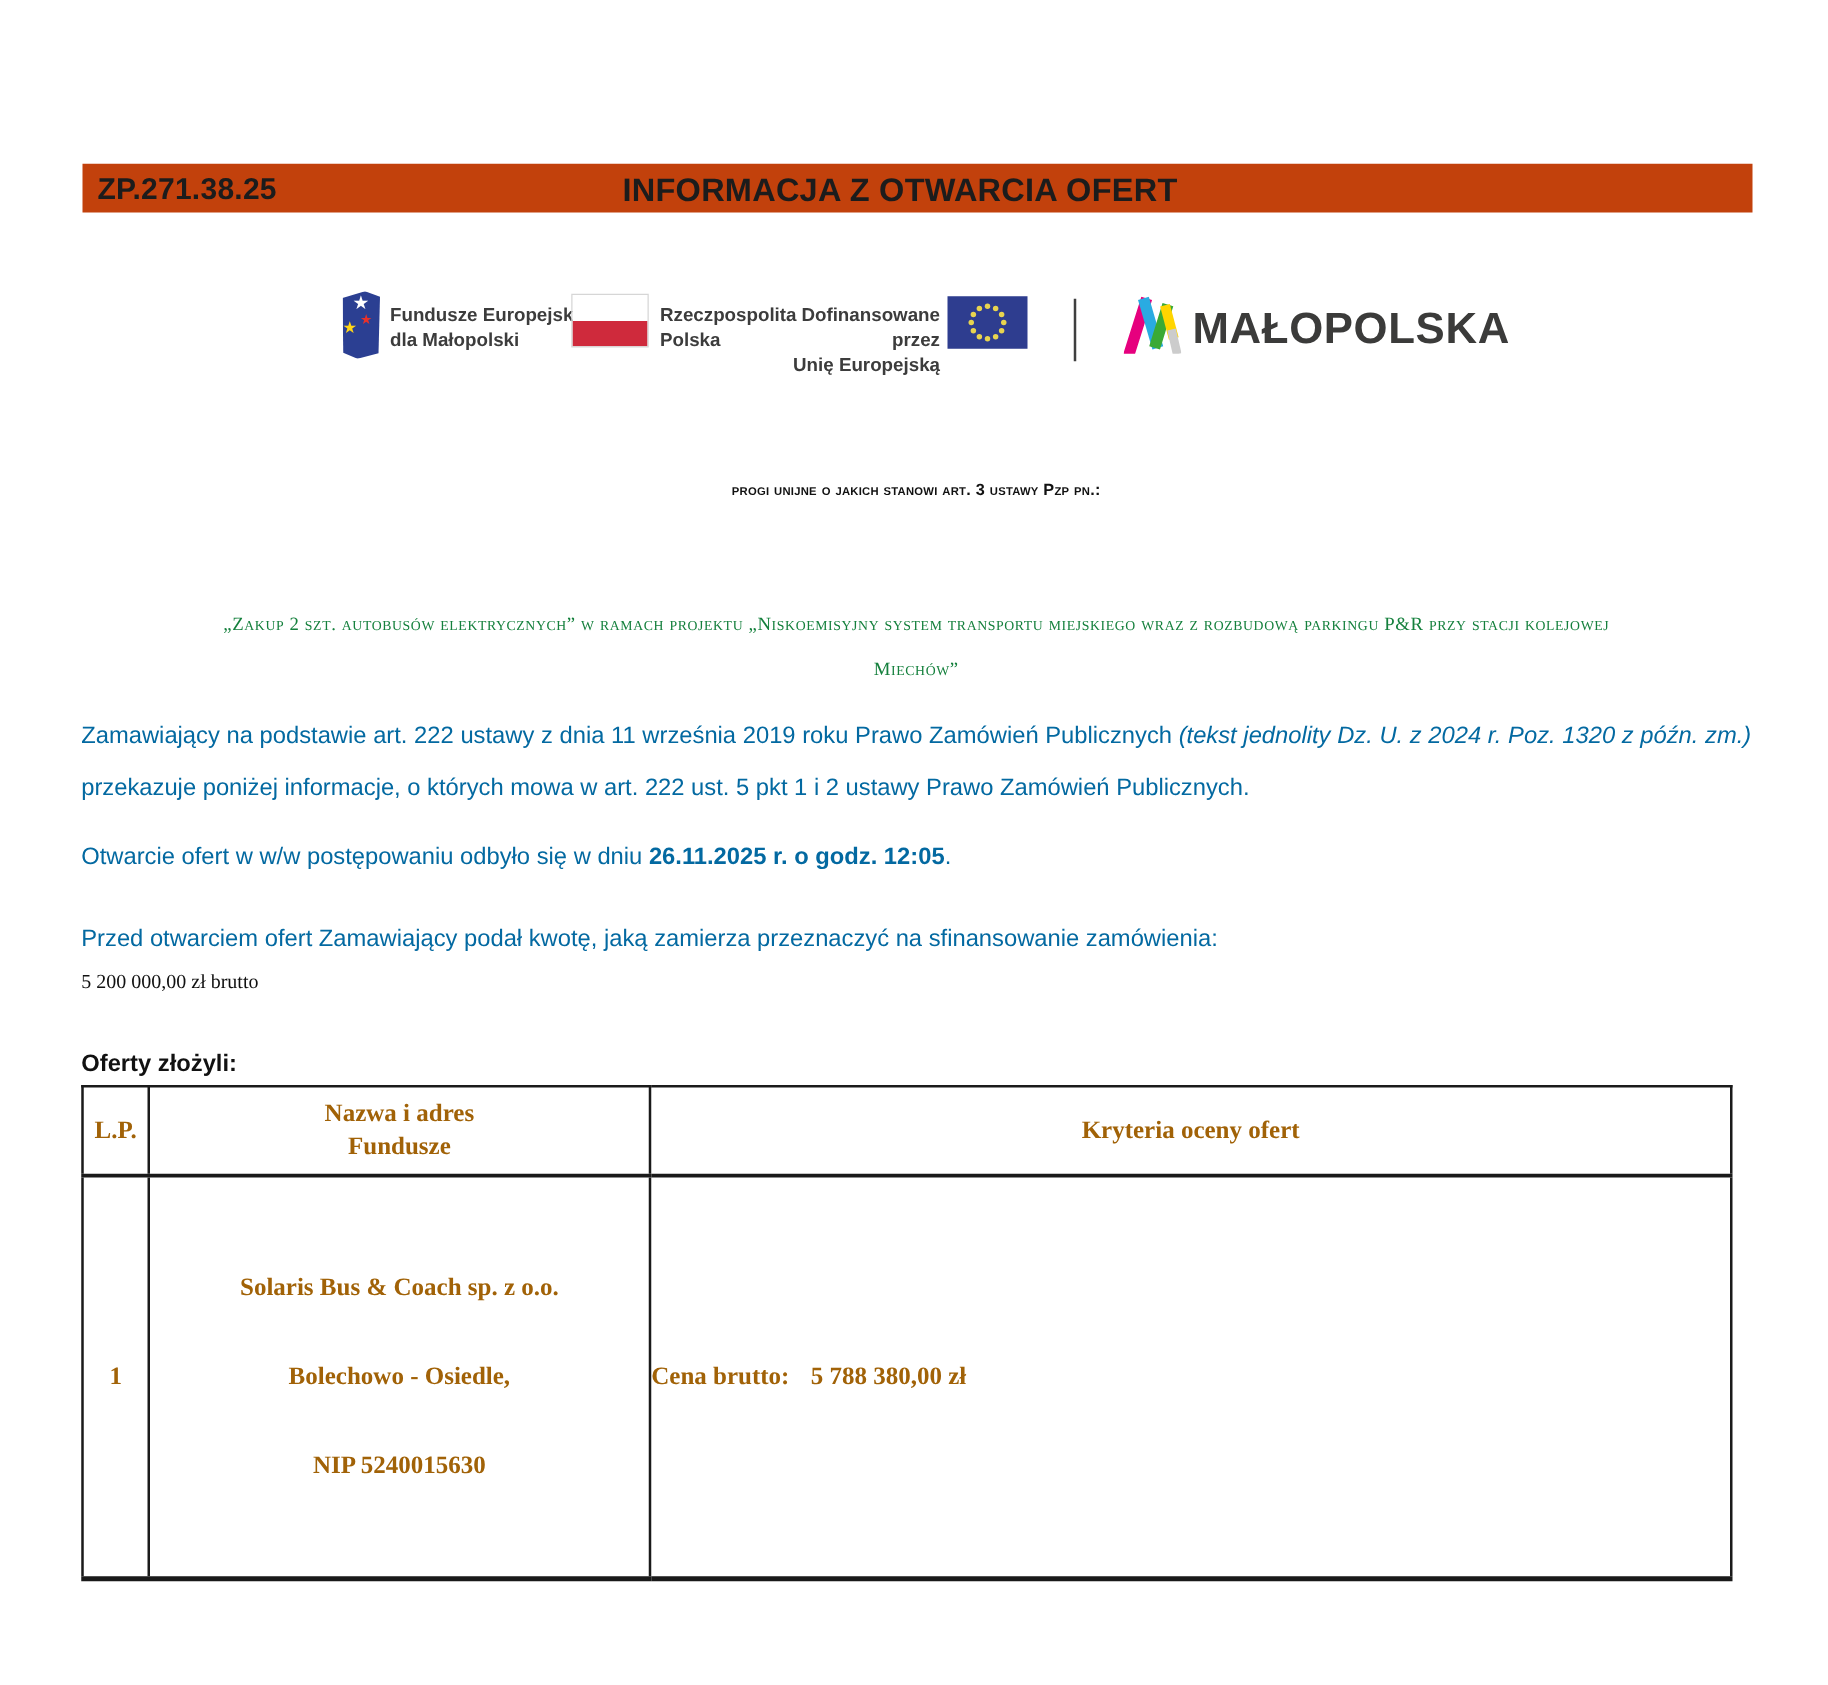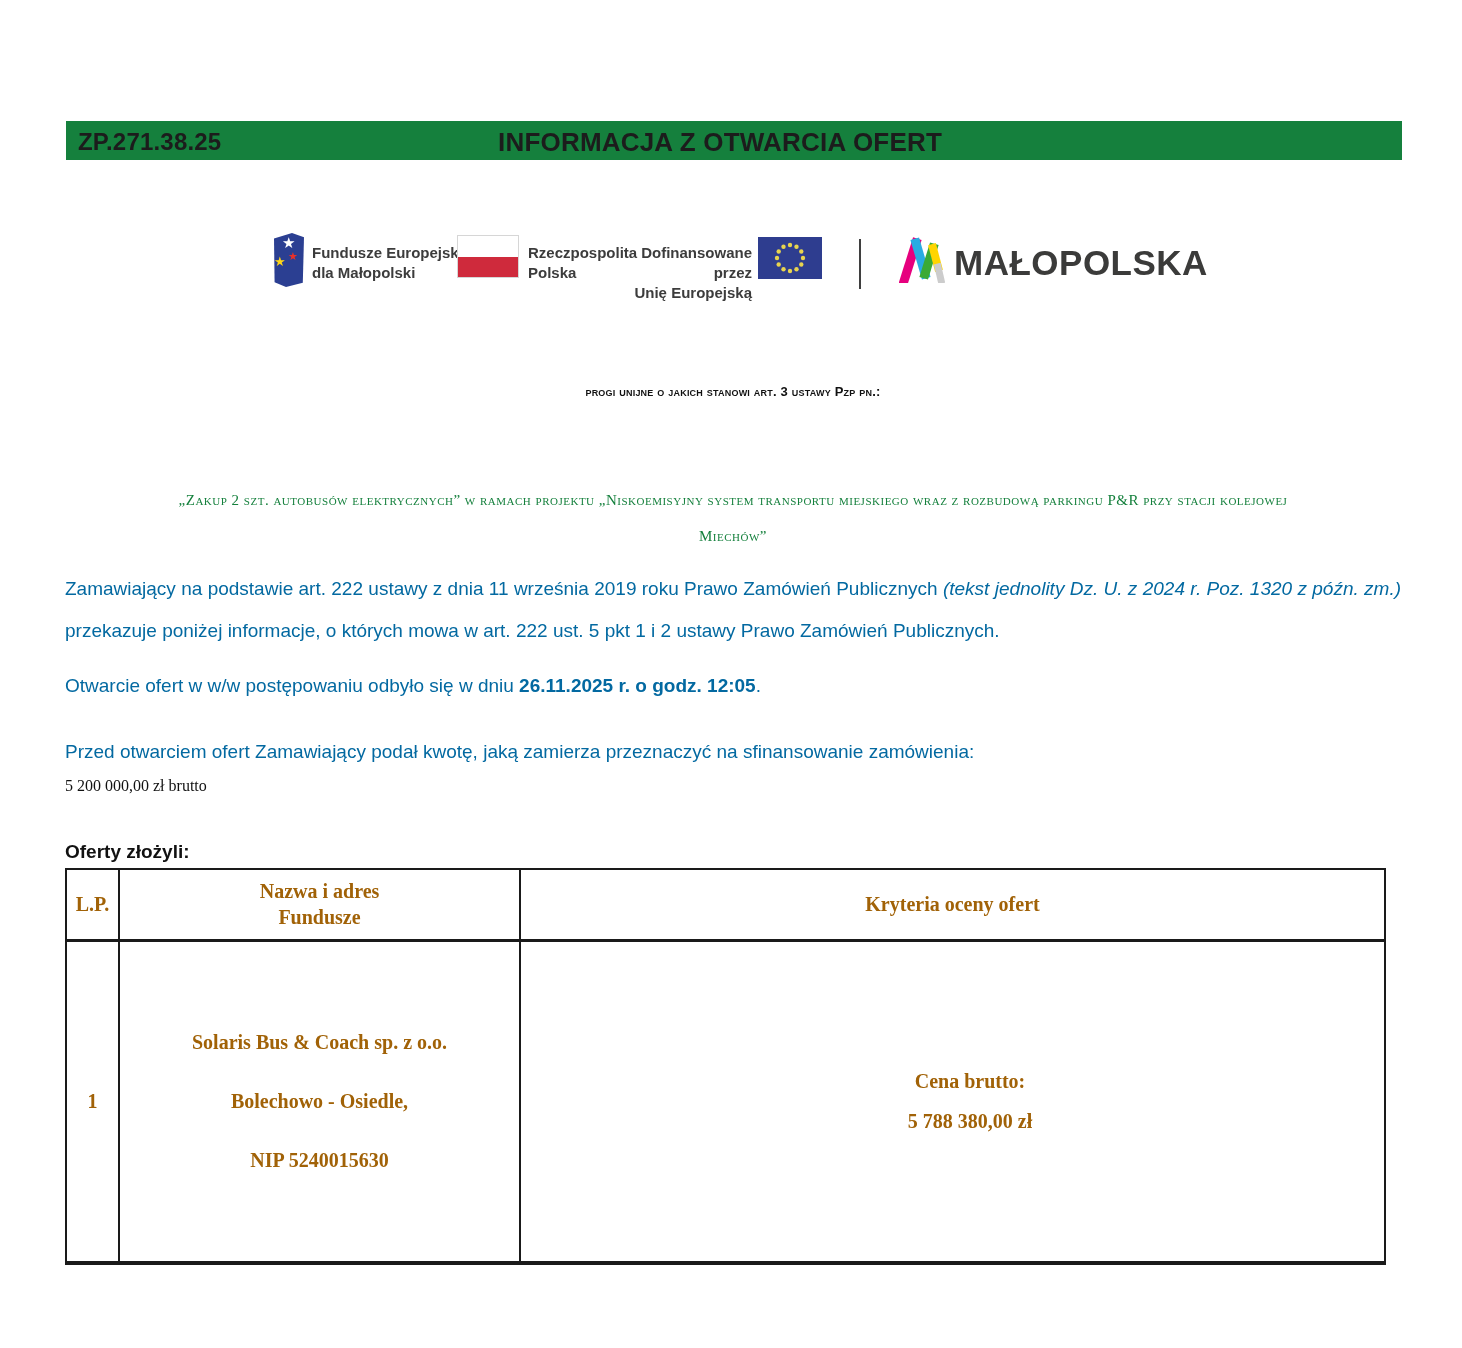--- a/index.html
+++ b/index.html
@@ -1,21 +1,21 @@
 <!DOCTYPE html>
 <html><head>
 <meta charset="utf-8">
 <style>
   * { margin:0; padding:0; box-sizing:border-box; }
   html,body { background:#ffffff; }
   body { font-family:"Liberation Sans", sans-serif; color:#161616; }
   .page { position:relative; width:1462px; height:1348px; background:#fff; overflow:hidden; }
 
   
-  .header-bar { position:absolute; left:66px; top:121px; width:1336px; height:39px; background:#15803d; }
+  .header-bar { position:absolute; left:66px; top:131px; width:1336px; height:39px; background:#c2410c; }
   .doc-ref { position:absolute; left:12px; top:7px; font-weight:bold; font-size:24px; letter-spacing:0.2px; color:#1c1c1c; }
   .doc-title { position:absolute; left:432px; top:6px; font-weight:bold; font-size:26px; letter-spacing:0.2px; color:#1c1c1c; }
 
   
   .fe-flag { position:absolute; left:274px; top:233px; width:30px; height:54px; background:#2b3f92;
              clip-path:polygon(0 10%, 60% 0, 100% 8%, 96% 92%, 40% 100%, 2% 91%); }
   .fe-flag .star { position:absolute; line-height:1; }
   .star-white { left:8px; top:2px;  font-size:15px; color:#ffffff; }
   .star-yellow{ left:0px; top:22px; font-size:13px; color:#ffd617; }
   .star-red   { left:14px;top:18px; font-size:11px; color:#e8312a; }
@@ -51,22 +51,22 @@
   .offers-heading { position:absolute; left:65px; top:831px; font-weight:bold; font-size:19px; line-height:42px; color:#111; }
 
   
   table.offers { position:absolute; left:65px; top:868px; border-collapse:collapse; table-layout:fixed;
                  width:1321px; font-family:"Liberation Serif", serif; font-weight:bold; color:#a16207;border-radius:25px; }
   table.offers td { border:2px solid #1a1a1a; text-align:center; vertical-align:middle; }
   tr.t-head { height:71px; }
   tr.t-head td { font-size:20px; line-height:26px; border-bottom-width:3px; }
   tr.t-body { height:323px; }
   tr.t-body td { font-size:20px; border-bottom-width:4px; }
-  .contractor { display:flex; flex-direction:column; gap:36px; align-items:center; }
-  .criteria { display:flex; flex-direction:column; gap:17px; align-items:center;margin-left:35px; }
+  .contractor { display:flex; flex-direction:column; gap:48px; align-items:center; }
+  .criteria { display:flex; flex-direction:row; gap:17px; align-items:center; }
 </style>
 </head>
 <body>
 
 <div class="page">
 
   <div class="header-bar">
     <span class="doc-ref">ZP.271.38.25</span>
     <span class="doc-title">INFORMACJA Z OTWARCIA OFERT</span>
   </div>

